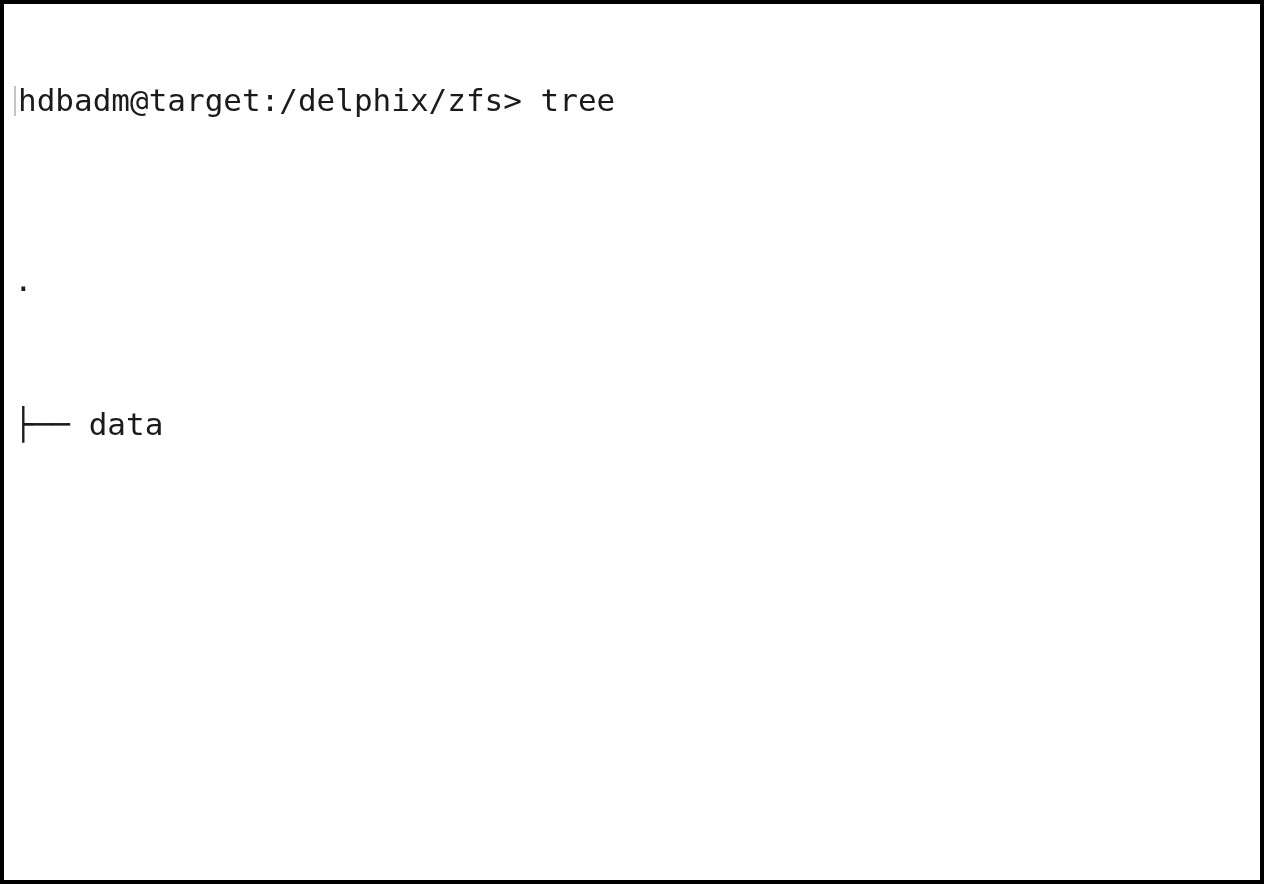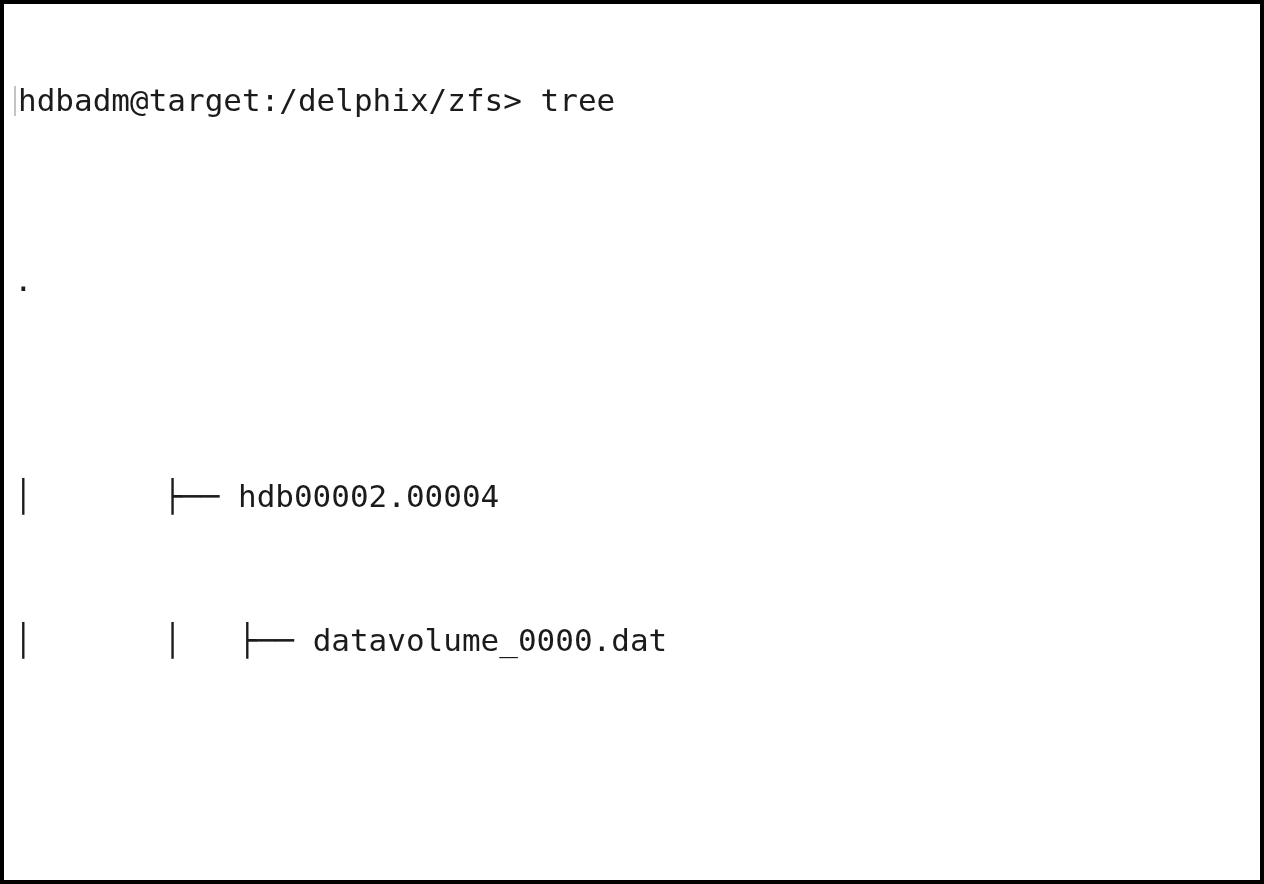--- a/index.html
+++ b/index.html
@@ -39,25 +39,24 @@
   }
 </style>
 </head>
 <body>
 
 <div class="terminal">
   <div class="line"><span class="caret"></span><span>hdbadm@target:/delphix/zfs&gt;</span><span class="cmd">tree</span></div>
   <div>
   <div class="line"><span class="prefix"></span><span class="label">.</span></div>
 
+  <div class="line"><span class="prefix">├── </span><span class="label">data</span></div>
 
 
-  <div class="line"><span class="prefix">│       ├── </span><span class="label">hdb00002.00004</span></div>
 
-  <div class="line"><span class="prefix">│       │   ├── </span><span class="label">datavolume_0000.dat</span></div>
 
   
 
   
 
   
 
   
 
   

